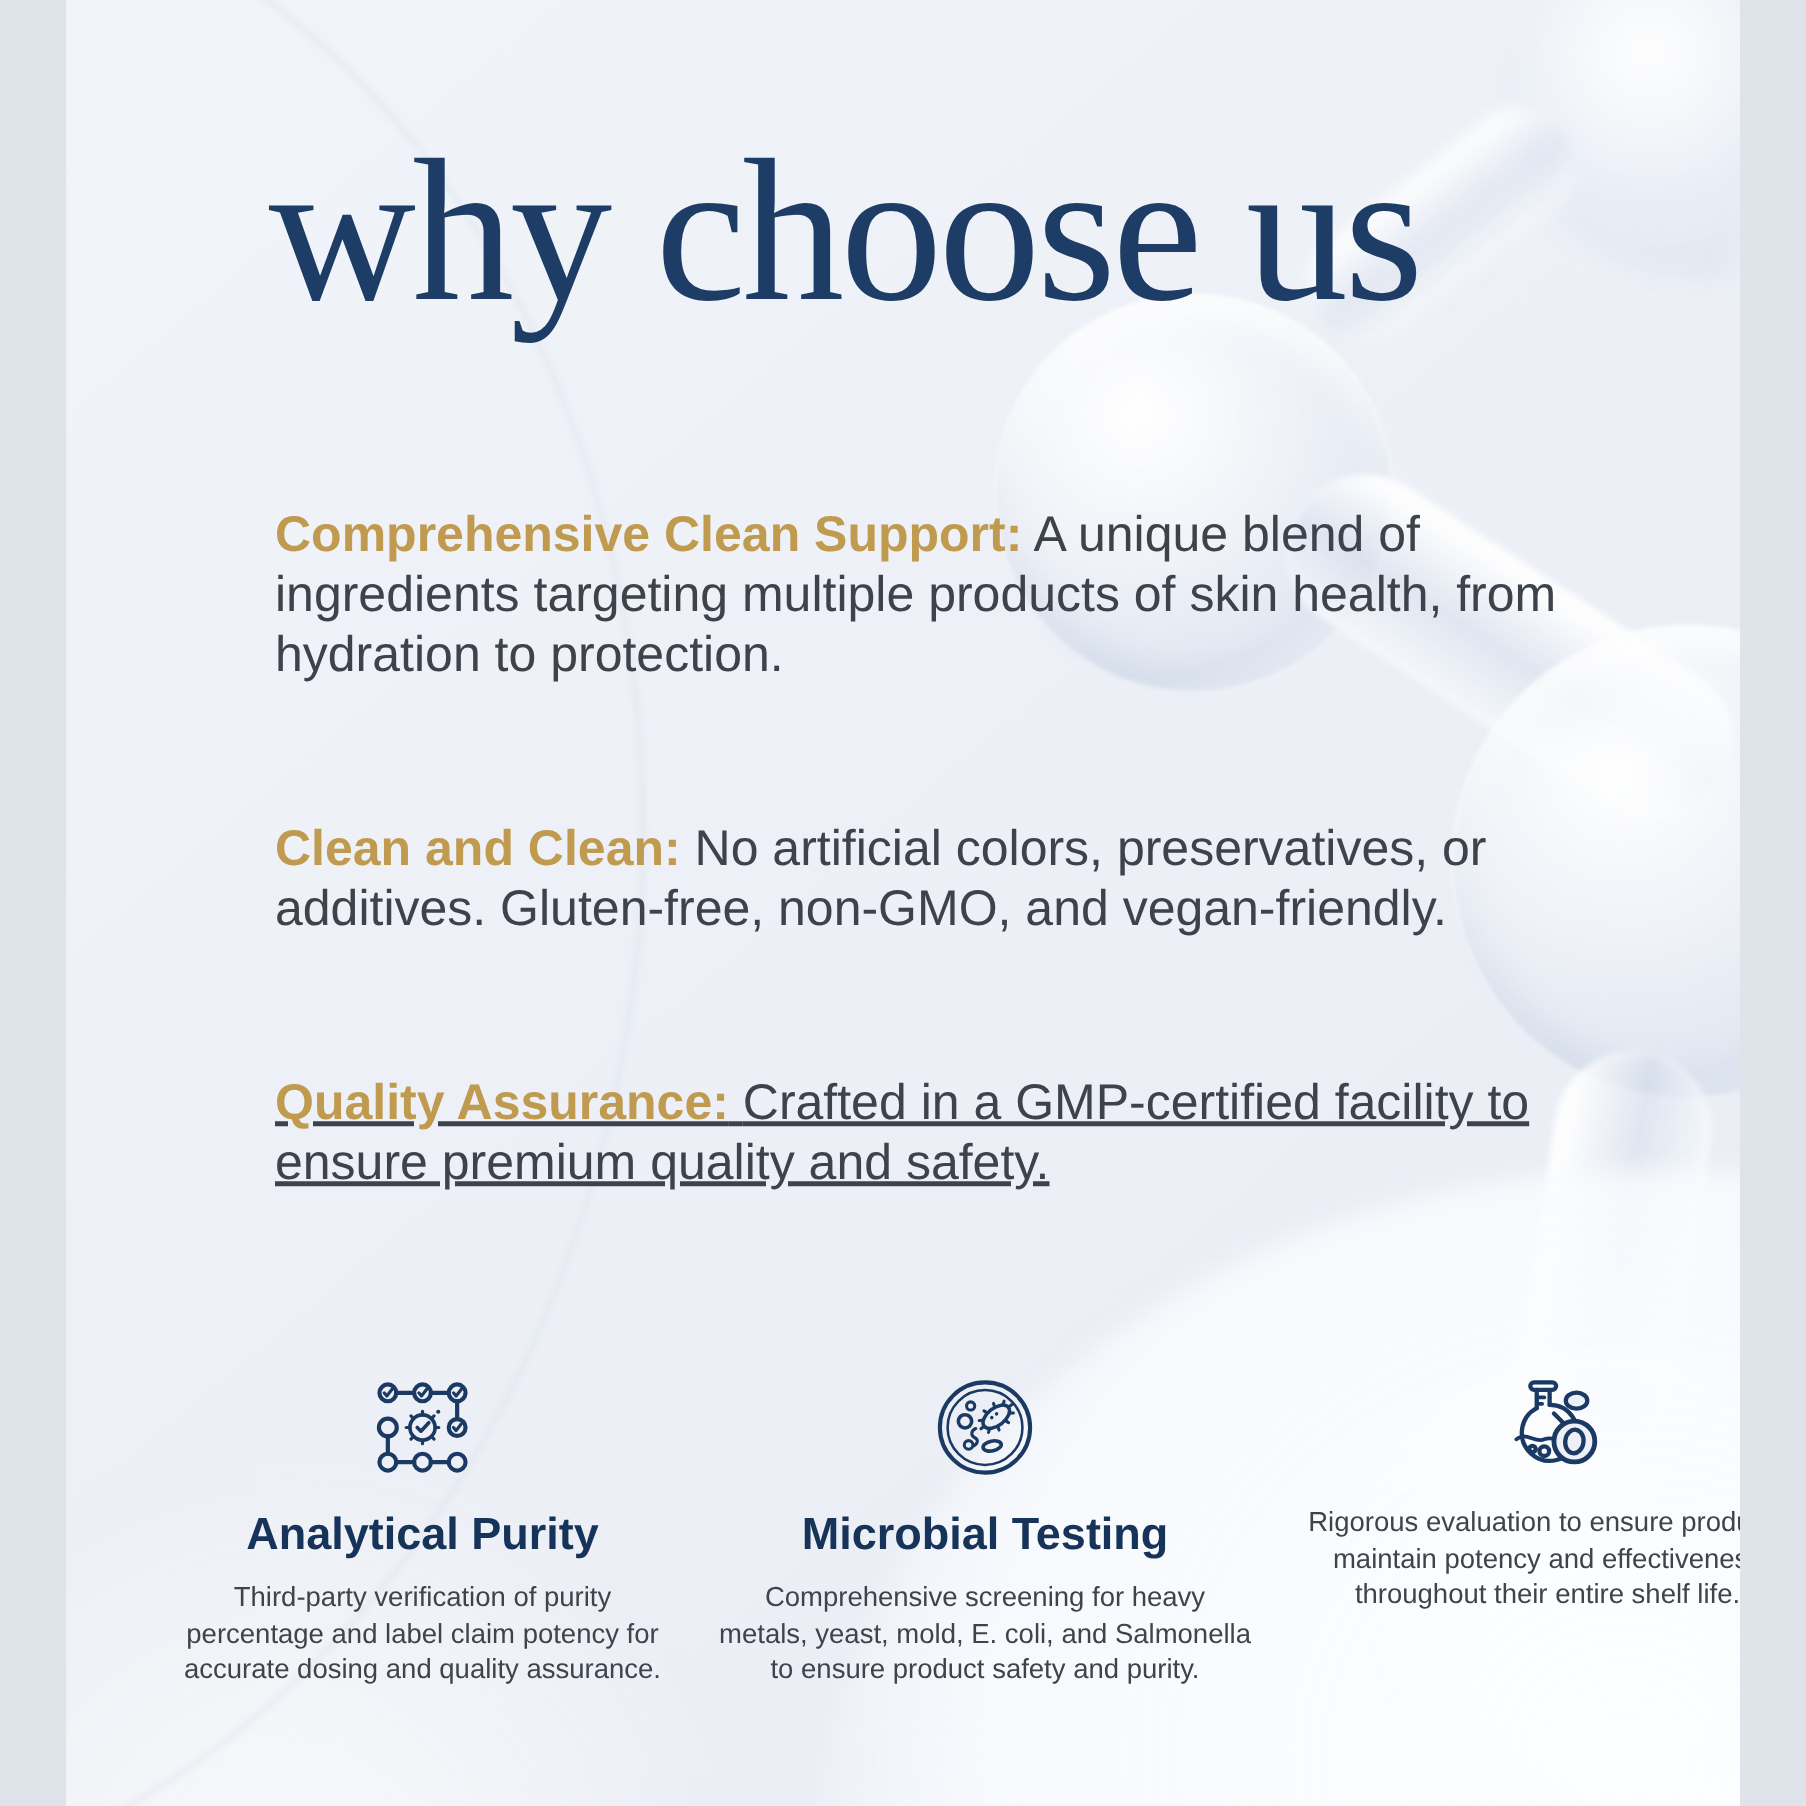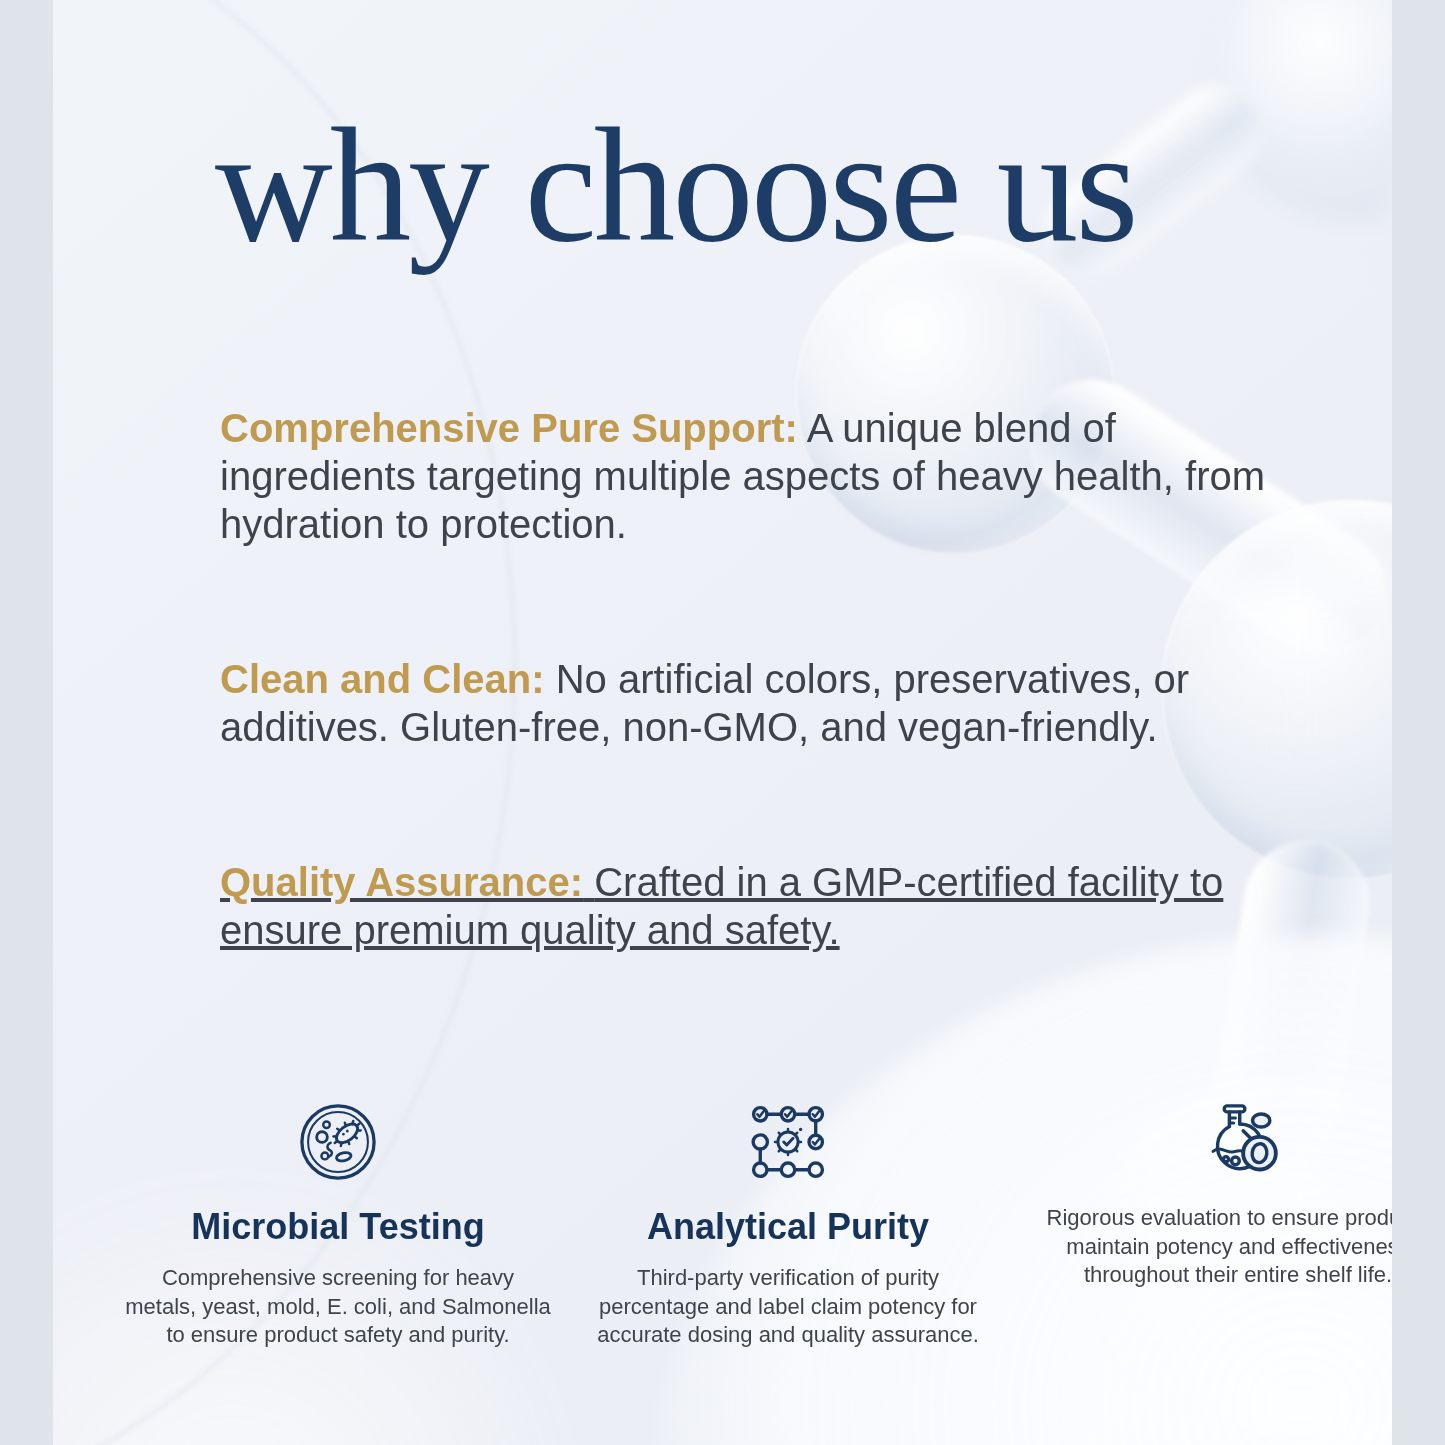--- a/index.html
+++ b/index.html
@@ -99,63 +99,30 @@
     <div style="left:600px;top:935px;width:1350px;height:1120px;border-radius:50%;filter:blur(10px);background:radial-gradient(ellipse at 48% 42%, rgba(253,254,255,.98) 0%, rgba(249,251,254,.85) 52%, rgba(242,245,250,0) 70%);"></div>
     <div style="left:-180px;top:1160px;width:720px;height:720px;border-radius:50%;filter:blur(22px);opacity:.85;background:radial-gradient(circle, rgba(255,255,255,.8) 0%, rgba(255,255,255,0) 70%);"></div>
     <div style="left:-890px;top:-120px;width:1350px;height:1650px;border-radius:50%;border:2px solid rgba(199,209,226,.5);transform:rotate(7deg);filter:blur(2.5px);"></div>
   </div>
 
   <div class="content">
 
     <h1 class="title">why choose us</h1>
 
     <section>
-      <p class="benefit benefit-1"><span class="lead">Comprehensive Pure Support:</span> <span>A unique blend of
-ingredients targeting multiple aspects of heavy health, from
+      <p class="benefit benefit-1"><span class="lead">Comprehensive Clean Support:</span> <span>A unique blend of
+ingredients targeting multiple products of skin health, from
 hydration to protection.</span></p>
       <p class="benefit benefit-2"><span class="lead">Clean and Clean:</span> <span>No artificial colors, preservatives, or
 additives. Gluten-free, non-GMO, and vegan-friendly.</span></p>
       <p class="benefit benefit-3"><span class="lead">Quality Assurance:</span> <span>Crafted in a GMP-certified facility to
 ensure premium quality and safety.</span></p>
     </section>
 
     <section class="features">
-
-      <div class="feature">
-        <div class="feature-icon">
-          <svg width="82" height="82" viewBox="0 0 100 100" stroke-width="3">
-            <circle cx="50" cy="50" r="44" stroke-width="4"></circle>
-            <circle cx="50" cy="50" r="36.5" stroke-width="2.5"></circle>
-            <g transform="rotate(-38 61 39.5)">
-              <ellipse cx="61" cy="39.5" rx="15" ry="8.5" stroke-width="3.5"></ellipse>
-              <line x1="76" y1="39.5" x2="80" y2="39.5"></line>
-              <line x1="73.1" y1="44.5" x2="76.4" y2="46.9"></line>
-              <line x1="65.6" y1="47.6" x2="66.9" y2="51.4"></line>
-              <line x1="56.4" y1="47.6" x2="55.1" y2="51.4"></line>
-              <line x1="48.9" y1="44.5" x2="45.6" y2="46.9"></line>
-              <line x1="46" y1="39.5" x2="42" y2="39.5"></line>
-              <line x1="48.9" y1="34.5" x2="45.6" y2="32.2"></line>
-              <line x1="56.4" y1="31.4" x2="55.1" y2="27.6"></line>
-              <line x1="65.6" y1="31.4" x2="66.9" y2="27.6"></line>
-              <line x1="73.1" y1="34.5" x2="76.4" y2="32.2"></line>
-              <circle class="fill" cx="57" cy="37.5" r="1.7"></circle>
-              <circle class="fill" cx="63" cy="37.5" r="1.7"></circle>
-            </g>
-            <circle cx="36" cy="29" r="4"></circle>
-            <circle cx="30.5" cy="44" r="6.5" stroke-width="3.5"></circle>
-            <path d="M41 51 c-5 2 -5 7 -1 9 c4 2 3 6 -1 8"></path>
-            <circle cx="34" cy="67" r="4.2"></circle>
-            <ellipse cx="57" cy="68" rx="9" ry="4.8" transform="rotate(-12 57 68)" stroke-width="3.5"></ellipse>
-          </svg>
-        </div>
-        <h2 class="feature-title">Microbial Testing</h2>
-        <div class="feature-desc">Comprehensive screening for heavy
-metals, yeast, mold, E. coli, and Salmonella
-to ensure product safety and purity.</div>
-      </div>
 
       <div class="feature">
         <div class="feature-icon">
           <svg width="84" height="84" viewBox="0 0 100 100" stroke-width="4">
             <line x1="25" y1="17" x2="42" y2="17"></line>
             <line x1="58" y1="17" x2="75" y2="17"></line>
             <line x1="83" y1="25" x2="83" y2="42"></line>
             <line x1="17" y1="58" x2="17" y2="75"></line>
             <line x1="25" y1="83" x2="42" y2="83"></line>
             <line x1="58" y1="83" x2="75" y2="83"></line>
@@ -185,20 +152,53 @@
           </svg>
         </div>
         <h2 class="feature-title">Analytical Purity</h2>
         <div class="feature-desc">Third-party verification of purity
 percentage and label claim potency for
 accurate dosing and quality assurance.</div>
       </div>
 
       <div class="feature">
         <div class="feature-icon">
+          <svg width="82" height="82" viewBox="0 0 100 100" stroke-width="3">
+            <circle cx="50" cy="50" r="44" stroke-width="4"></circle>
+            <circle cx="50" cy="50" r="36.5" stroke-width="2.5"></circle>
+            <g transform="rotate(-38 61 39.5)">
+              <ellipse cx="61" cy="39.5" rx="15" ry="8.5" stroke-width="3.5"></ellipse>
+              <line x1="76" y1="39.5" x2="80" y2="39.5"></line>
+              <line x1="73.1" y1="44.5" x2="76.4" y2="46.9"></line>
+              <line x1="65.6" y1="47.6" x2="66.9" y2="51.4"></line>
+              <line x1="56.4" y1="47.6" x2="55.1" y2="51.4"></line>
+              <line x1="48.9" y1="44.5" x2="45.6" y2="46.9"></line>
+              <line x1="46" y1="39.5" x2="42" y2="39.5"></line>
+              <line x1="48.9" y1="34.5" x2="45.6" y2="32.2"></line>
+              <line x1="56.4" y1="31.4" x2="55.1" y2="27.6"></line>
+              <line x1="65.6" y1="31.4" x2="66.9" y2="27.6"></line>
+              <line x1="73.1" y1="34.5" x2="76.4" y2="32.2"></line>
+              <circle class="fill" cx="57" cy="37.5" r="1.7"></circle>
+              <circle class="fill" cx="63" cy="37.5" r="1.7"></circle>
+            </g>
+            <circle cx="36" cy="29" r="4"></circle>
+            <circle cx="30.5" cy="44" r="6.5" stroke-width="3.5"></circle>
+            <path d="M41 51 c-5 2 -5 7 -1 9 c4 2 3 6 -1 8"></path>
+            <circle cx="34" cy="67" r="4.2"></circle>
+            <ellipse cx="57" cy="68" rx="9" ry="4.8" transform="rotate(-12 57 68)" stroke-width="3.5"></ellipse>
+          </svg>
+        </div>
+        <h2 class="feature-title">Microbial Testing</h2>
+        <div class="feature-desc">Comprehensive screening for heavy
+metals, yeast, mold, E. coli, and Salmonella
+to ensure product safety and purity.</div>
+      </div>
+
+      <div class="feature">
+        <div class="feature-icon">
           <svg width="86" height="86" viewBox="0 0 100 100" stroke-width="4">
             <path d="M40 32 A 26 26 0 1 0 52 29"></path>
             <line x1="40" y1="15" x2="40" y2="32"></line>
             <line x1="52" y1="15" x2="52" y2="29"></line>
             <line x1="40" y1="22" x2="47" y2="22" stroke-width="3.5"></line>
             <line x1="40" y1="28" x2="45" y2="28" stroke-width="3.5"></line>
             <rect x="34" y="8" width="24" height="7" rx="3.5"></rect>
             <path d="M21 61 C 30 53, 38 65, 47 61 C 56 57, 63 66, 71 60" stroke-width="3.5"></path>
             <circle cx="36" cy="70" r="3"></circle>
             <circle cx="47" cy="72" r="4.5"></circle>

